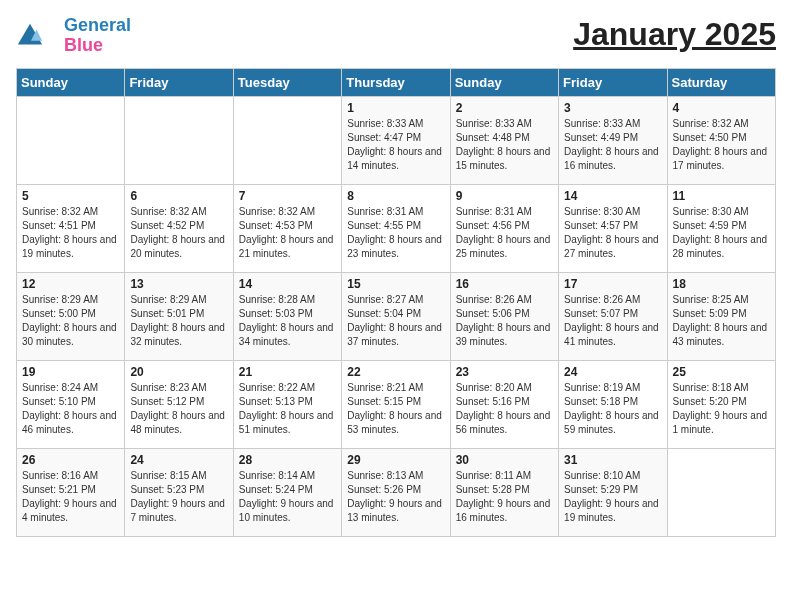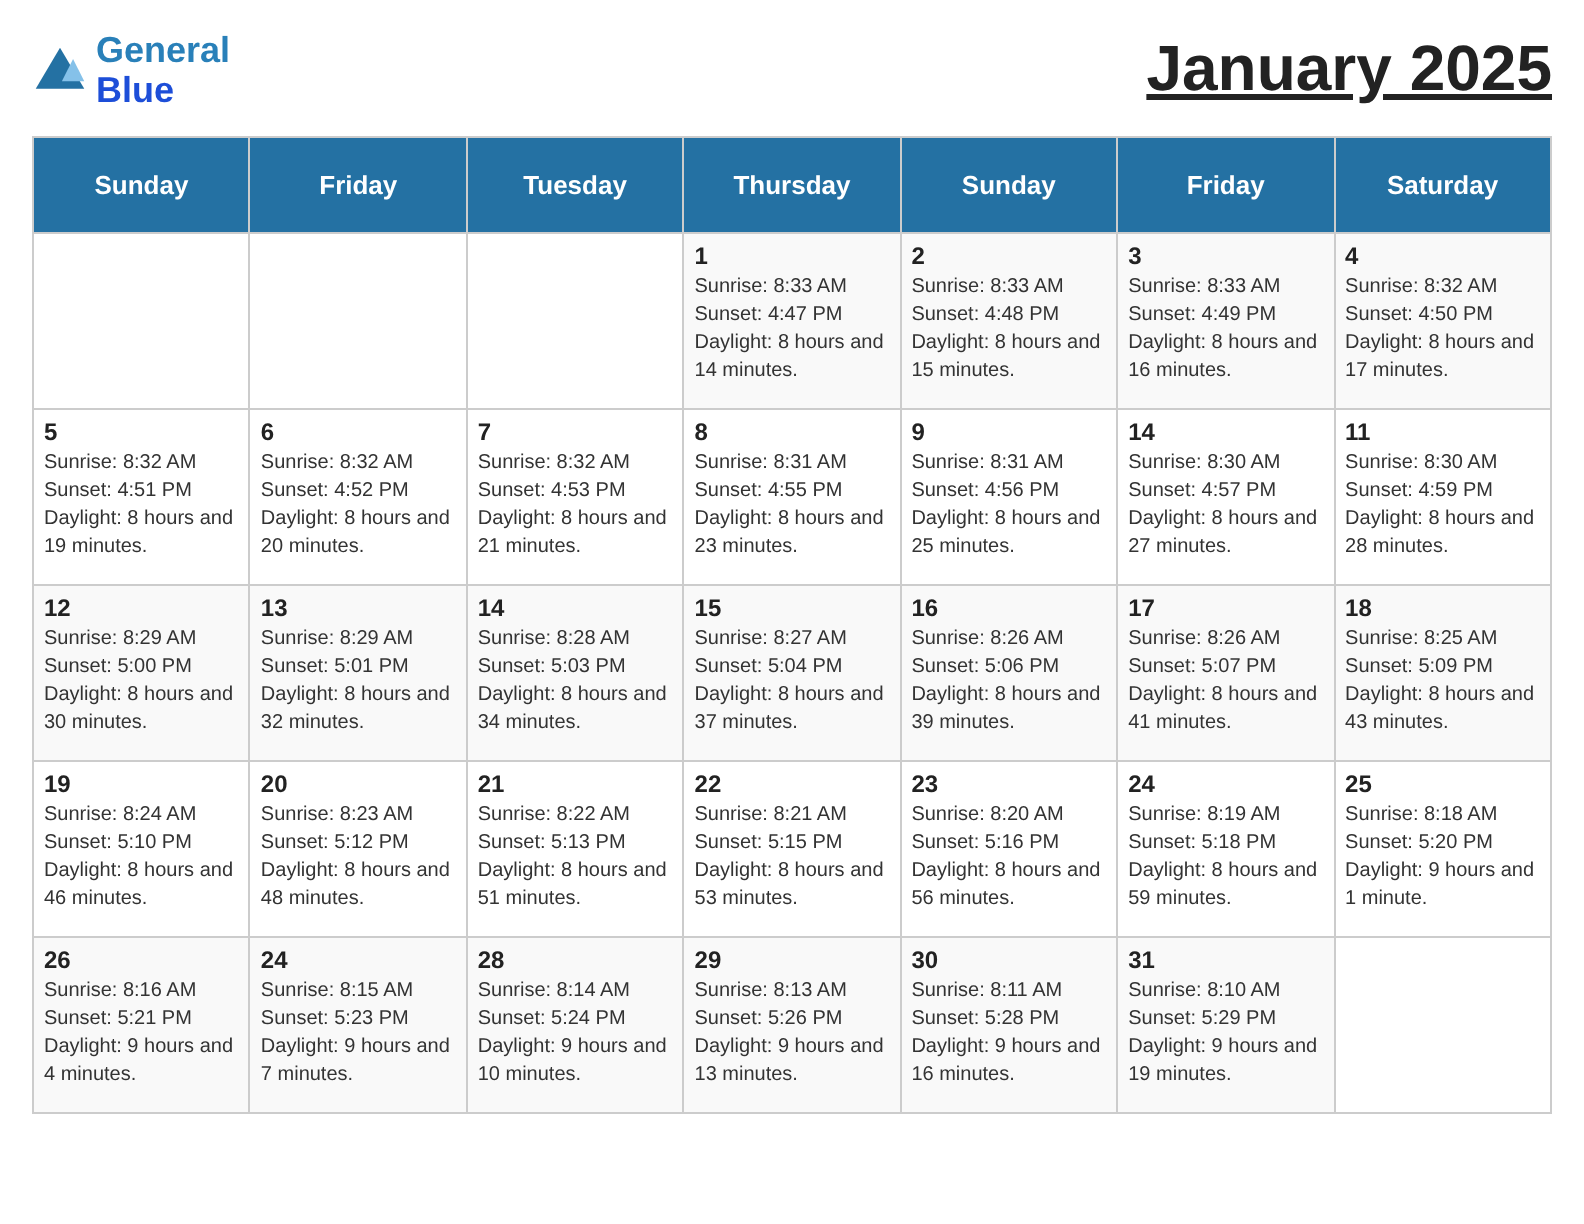--- a/index.html
+++ b/index.html
@@ -12,21 +12,21 @@
     }
     .header-area {
       display: flex;
       justify-content: space-between;
       align-items: flex-start;
       margin-bottom: 12px;
     }
     .logo {
       display: flex;
       align-items: center;
-      gap: 4px;
+      gap: 20px;
       justify-content: space-between;
     }
     .logo-text {
       font-size: 18px;
       font-weight: bold;
       color: #1a5276;
       line-height: 1.1;
     }
     .logo-text span {
       color: #2980b9;
@@ -51,22 +51,22 @@
     table {
       width: 100%;
       border-collapse: collapse;
       table-layout: fixed;
     }
     thead tr th {
       background-color: #2471a3;
       color: #fff;
       font-size: 13px;
       font-weight: bold;
-      padding: 16px 4px;
-      text-align: center;
+      padding: 6px 4px;
+      text-align: left;
       border: 1px solid #ccc;
     }
     tbody tr td {
       vertical-align: top;
       border: 1px solid #ccc;
       padding: 4px 5px;
       font-size: 10.5px;
       color: #222;
       background: #fff;
       height: 88px;
@@ -93,21 +93,21 @@
 <body>
 
 <div class="header-area">
   <div class="logo">
     <svg class="logo-icon" viewBox="0 0 30 30">
       <polygon points="15,2 28,24 2,24" fill="#2471a3"></polygon>
       <polygon points="22,8 28,20 16,20" fill="#85c1e9"></polygon>
     </svg>
     <div class="logo-text">
       <div><span>General</span></div>
-      <div><span style="color:#1d4ed8">Blue</span></div>
+      <div><span style="color:#ec4899">Blue</span></div>
     </div>
   </div>
   <div class="title-area">
     <div class="month-title">January 2025</div>
   </div>
 </div>
 
 <table>
   <thead>
     <tr>

